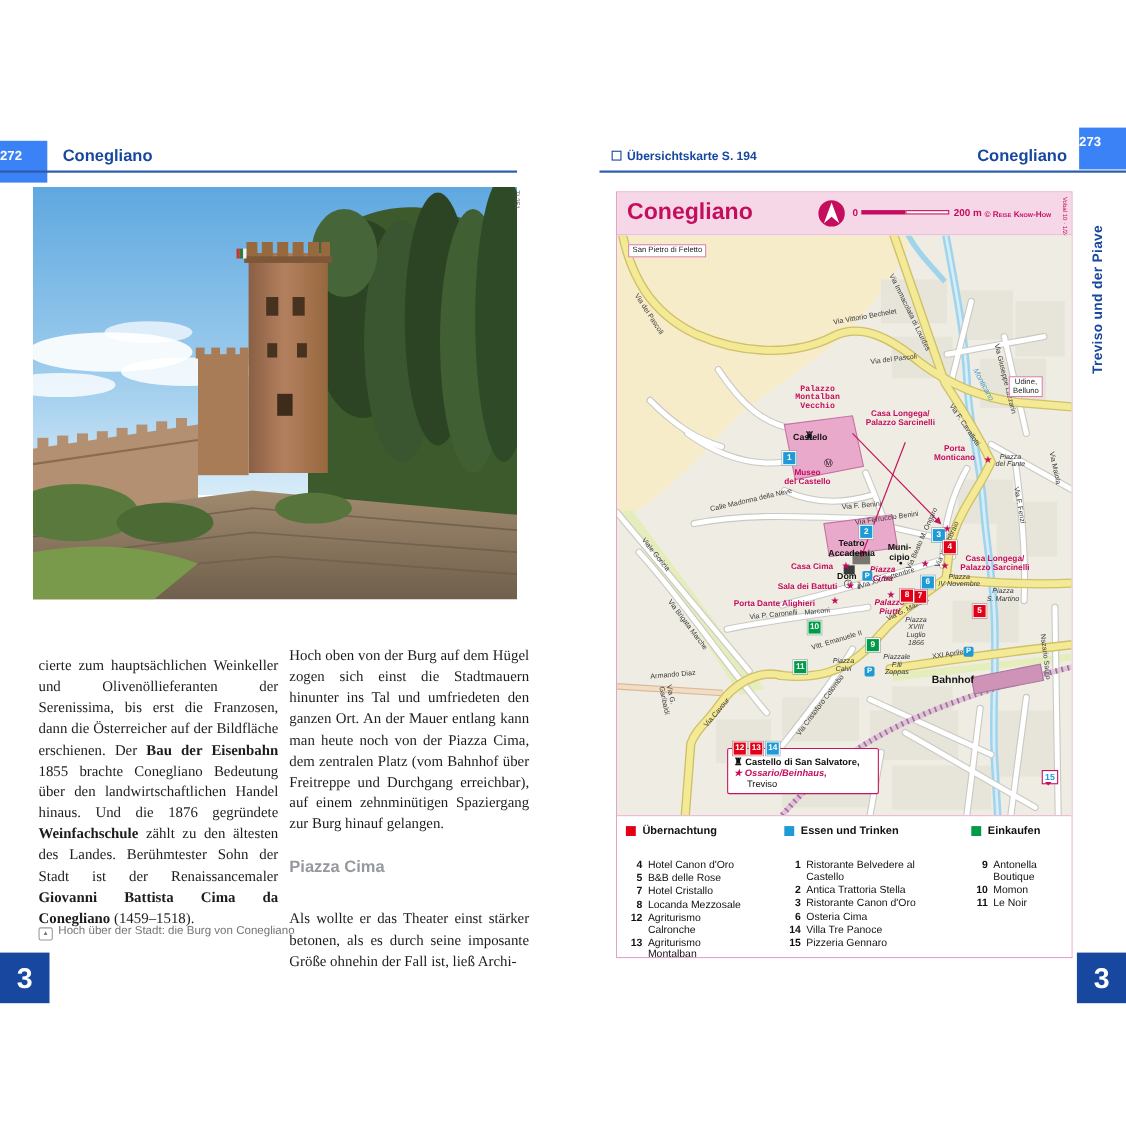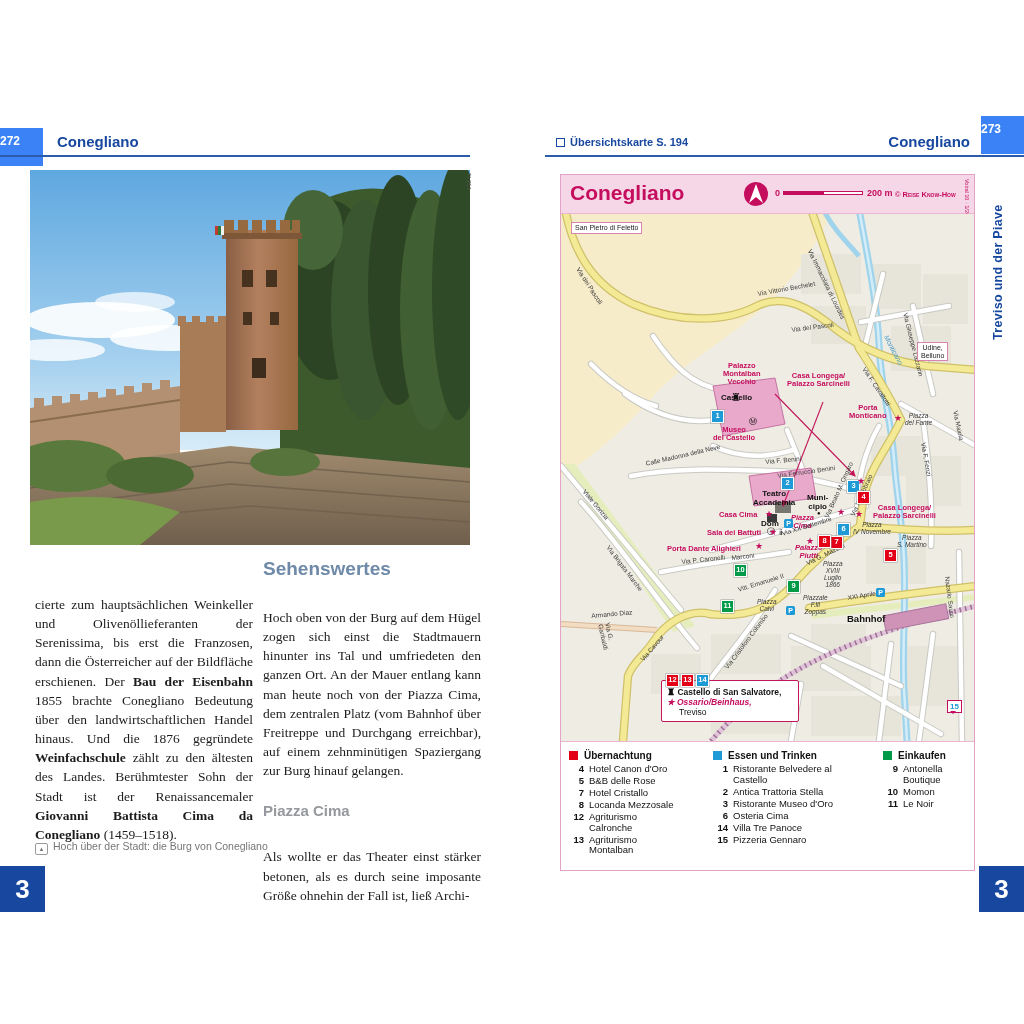--- a/index.html
+++ b/index.html
@@ -74,21 +74,21 @@
   .co-l2{font:bold italic 8.5px "Liberation Sans",sans-serif;font-style:italic;color:#c50d5e;}
   .co-l3{font:8.5px "Liberation Sans",sans-serif;color:#111;padding-left:12px;}
   .co-ic{font-size:9px;color:#111;}
   .m15{position:absolute;left:386px;top:486px;background:#fff;border:1px solid #c50d5e;
        color:#1e9ad6;font:bold 8px/11px "Liberation Sans",sans-serif;padding:0 2px;}
   .m15:after{content:"";position:absolute;left:2px;bottom:-5px;border:3px solid transparent;
              border-top-color:#c50d5e;}
   
   .map-legend{position:relative;height:128px;background:#fff;border-top:1px solid #eab6d2;}
   .lg-col{position:absolute;top:8px;}
-  .lg-head{display:flex;align-items:center;font:bold 10px "Liberation Sans",sans-serif;color:#111;margin-bottom:3px;}
+  .lg-head{display:flex;align-items:center;font:bold 10px "Liberation Sans",sans-serif;color:#111;margin-bottom:21px;}
   .lsq{width:9px;height:9px;display:inline-block;margin-right:6px;}
   .lsq.red{background:#e30016}.lsq.blue{background:#1e9ad6}.lsq.green{background:#009a49}
   .lg-row{display:flex;font:9.5px "Liberation Sans",sans-serif;color:#111;line-height:1.15;margin-bottom:1px;}
   .lg-n{width:15px;text-align:right;font-weight:bold;margin-right:5px;flex:none;}
   .lg-name{flex:1;}
 </style>
 </head>
 <body>
 
 <div id="canvas">
@@ -178,21 +178,20 @@
       <ellipse cx="255" cy="292" rx="35" ry="14" fill="#57743c"></ellipse>
     </svg>
   </div>
   <div class="photo-credit">TI 251</div>
 
   <div class="col serif" style="left:35px;top:567px;">
     <span>cierte zum hauptsächlichen Weinkeller und Olivenöllieferanten der Serenissima, bis erst die Franzosen, dann die Österreicher auf der Bildfläche erschienen. Der </span><b>Bau der Eisenbahn</b><span> 1855 brachte Conegliano Bedeutung über den landwirtschaftlichen Handel hinaus. Und die 1876 gegründete </span><b>Weinfachschule</b><span> zählt zu den ältesten des Landes. Berühmtester Sohn der Stadt ist der Renaissancemaler </span><b>Giovanni Battista Cima da Conegliano</b><span> (1459–1518).</span>
   </div>
 
   <div class="col" style="left:263px;top:558px;">
-    <div class="sec-head">Sehenswertes</div>
     <div class="serif">Hoch oben von der Burg auf dem Hügel zogen sich einst die Stadtmauern hinunter ins Tal und umfriedeten den ganzen Ort. An der Mauer entlang kann man heute noch von der Piazza Cima, dem zentralen Platz (vom Bahnhof über Freitreppe und Durchgang erreichbar), auf einem zehnminütigen Spaziergang zur Burg hinauf gelangen.</div>
     <div class="sub-head">Piazza Cima</div>
     <div class="serif">Als wollte er das Theater einst stärker betonen, als es durch seine imposante Größe ohnehin der Fall ist, ließ Archi-</div>
   </div>
 
   <div class="caption">
     <span class="cap-ic">▲</span><span>Hoch über der Stadt: die Burg von Conegliano</span>
   </div>
 
   <div class="chap" style="left:0;top:866px;">3</div>
@@ -357,21 +356,21 @@
           <div class="ml st" style="left: 252px; top: 34px; transform: rotate(64deg);">Via Immacolata di Lourdes</div>
           <div class="ml st" style="left: 230px; top: 112px; transform: rotate(-7deg);">Via del Pascoli</div>
           <div class="ml st" style="left: 348px; top: 98px; transform: rotate(76deg);">Via Giuseppe Lazzarin</div>
           <div class="ml riv" style="left: 328px; top: 120px; transform: rotate(62deg);">Monticano</div>
           <div class="ml box" style="left: 356px; top: 128px;">Udine,
 Belluno</div>
           <div class="ml st" style="left: 306px; top: 152px; transform: rotate(56deg);">Via F. Cavallotti</div>
           <div class="ml sti" style="left: 344px; top: 198px;">Piazza
 del Fante</div>
           <div class="ml st" style="left: 398px; top: 196px; transform: rotate(78deg);">Via Maiola</div>
-          <div class="ml poi" style="left: 162px; top: 148px;">Palazzo
+          <div class="ml poi" style="left: 162px; top: 136px; font-family: Liberation Mono, monospace;">Palazzo
 Montalban
 Vecchio</div>
           <div class="ml poi" style="left: 226px; top: 158px;">Casa Longega/
 Palazzo Sarcinelli</div>
           <div class="ml blk" style="left: 160px; top: 180px;">Castello</div>
           <div class="ml poi" style="left: 152px; top: 212px;">Museo
 del Castello</div>
           <div class="ml poi" style="left: 288px; top: 190px;">Porta
 Monticano</div>
           <div class="ml st" style="left: 84px; top: 246px; transform: rotate(-13deg);">Calle Madonna della Neve</div>
@@ -504,21 +503,21 @@
         <div class="lg-row">
             <span class="lg-n">1</span>
             <span class="lg-name" style="max-width:108px;">Ristorante Belvedere al Castello</span>
           </div>
         <div class="lg-row">
             <span class="lg-n">2</span>
             <span class="lg-name">Antica Trattoria Stella</span>
           </div>
         <div class="lg-row">
             <span class="lg-n">3</span>
-            <span class="lg-name">Ristorante Museo d'Oro</span>
+            <span class="lg-name">Ristorante Canon d'Oro</span>
           </div>
         <div class="lg-row">
             <span class="lg-n">6</span>
             <span class="lg-name">Osteria Cima</span>
           </div>
         <div class="lg-row">
             <span class="lg-n">14</span>
             <span class="lg-name">Villa Tre Panoce</span>
           </div>
         <div class="lg-row">

